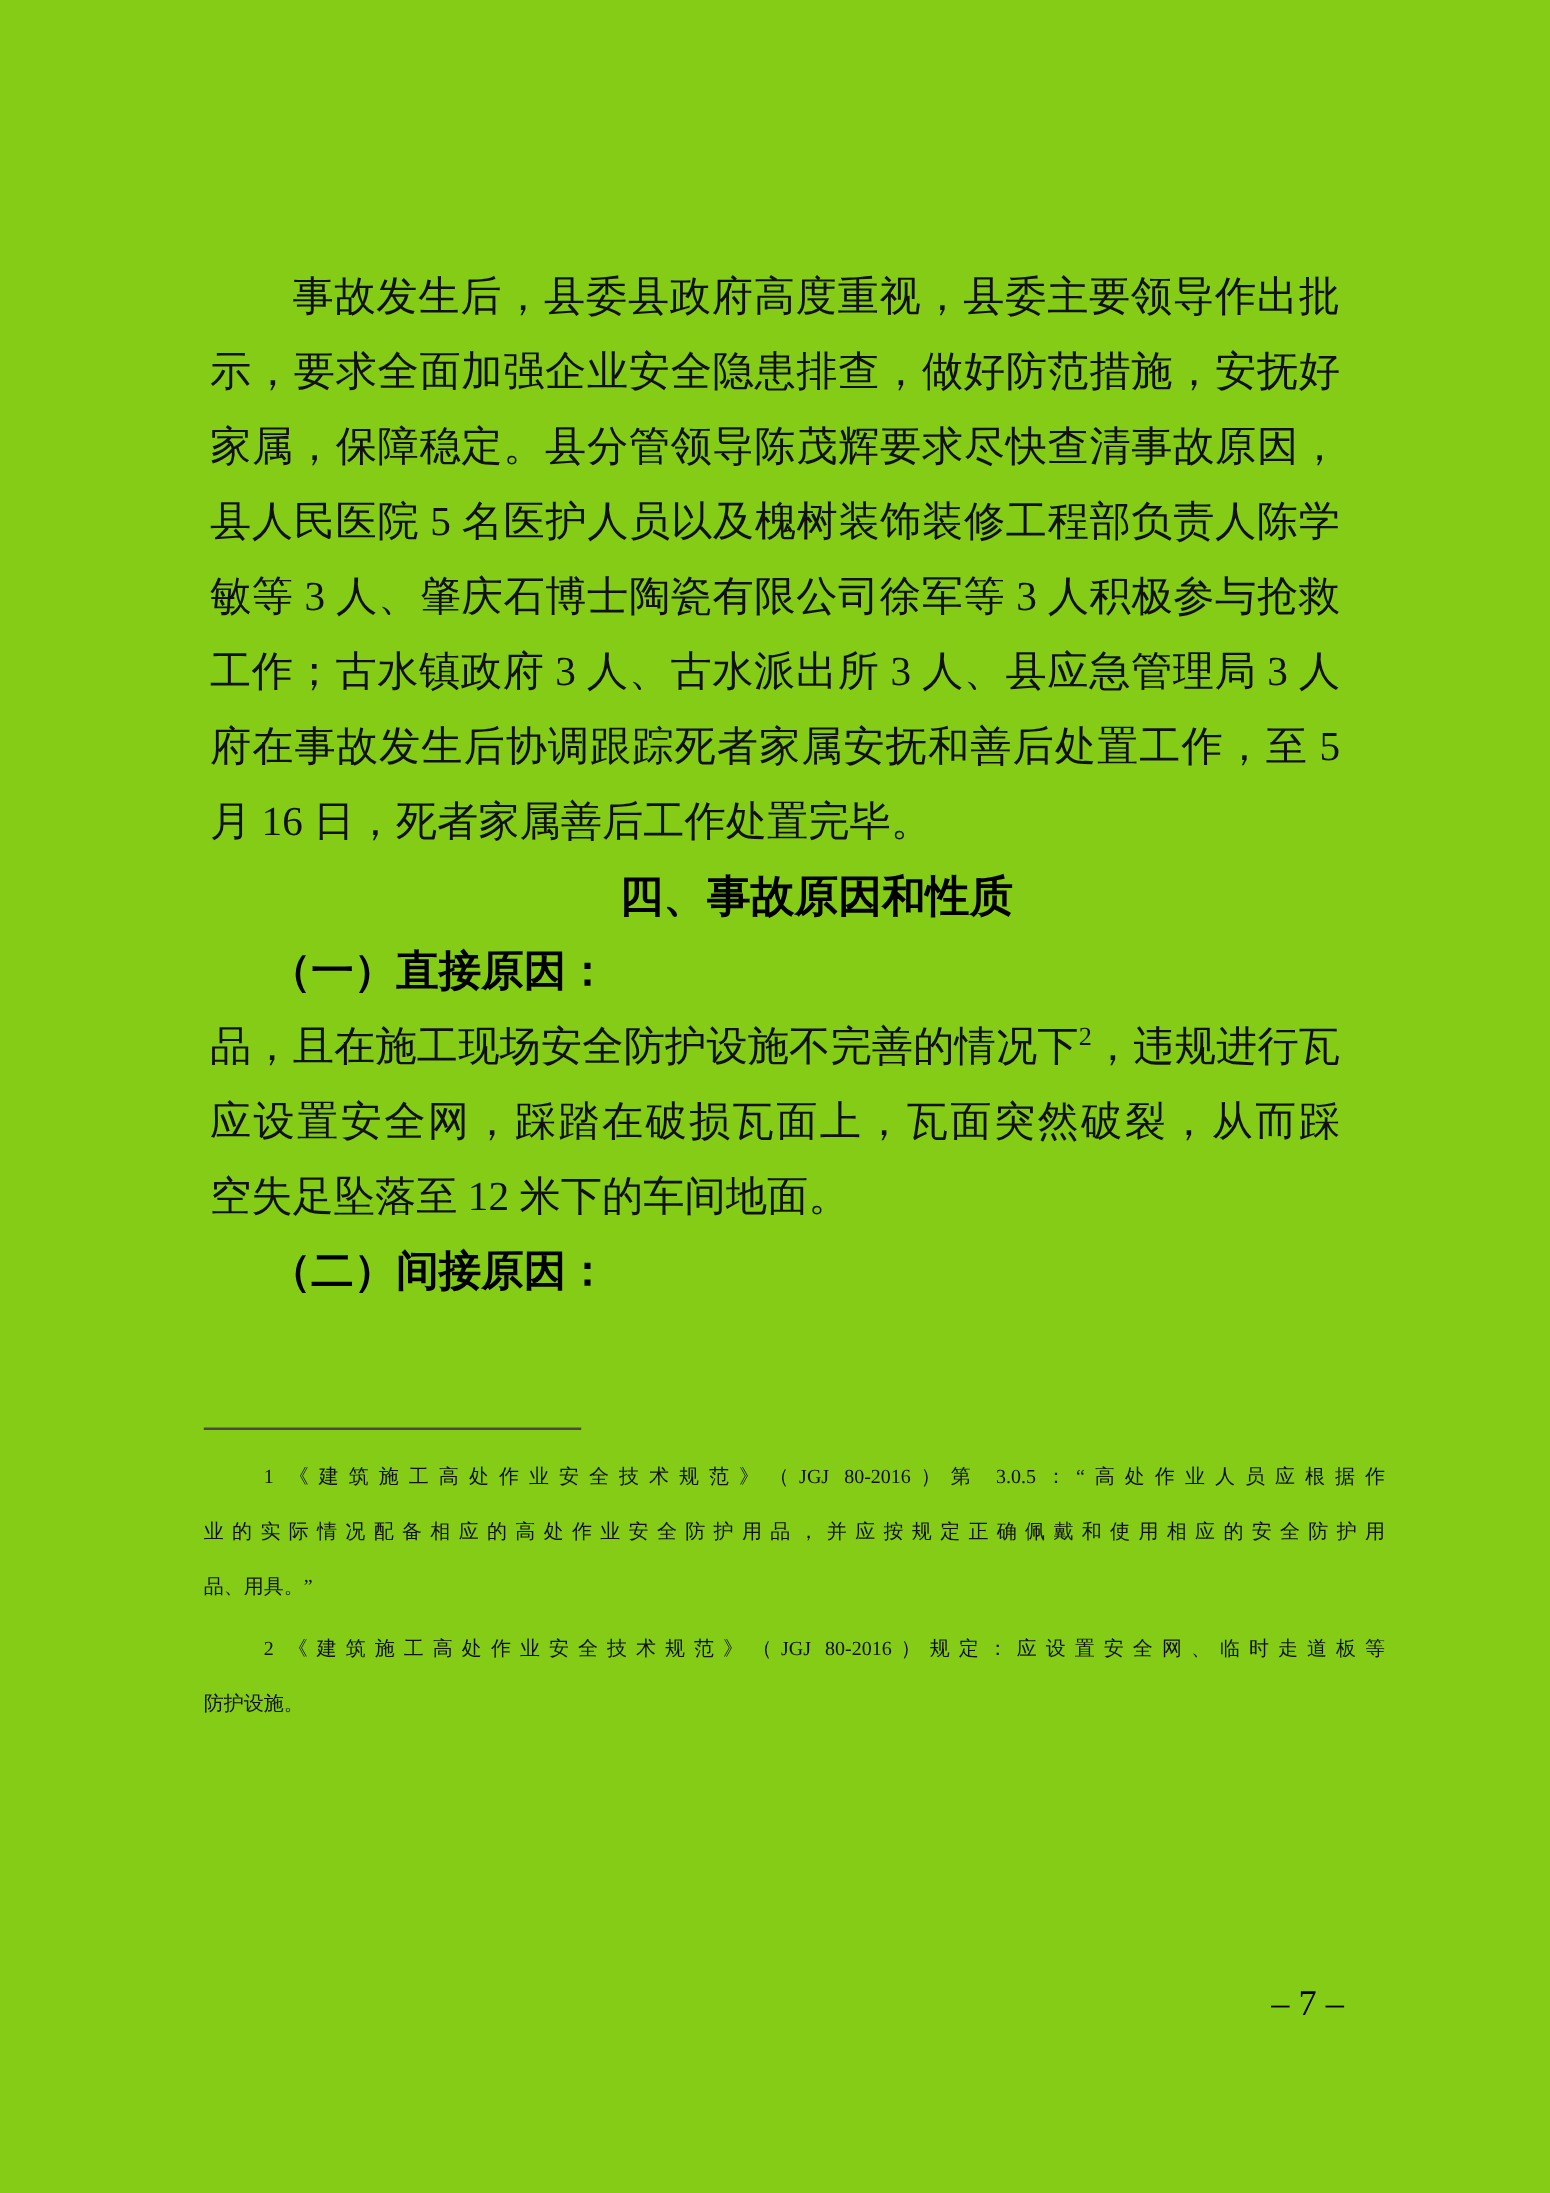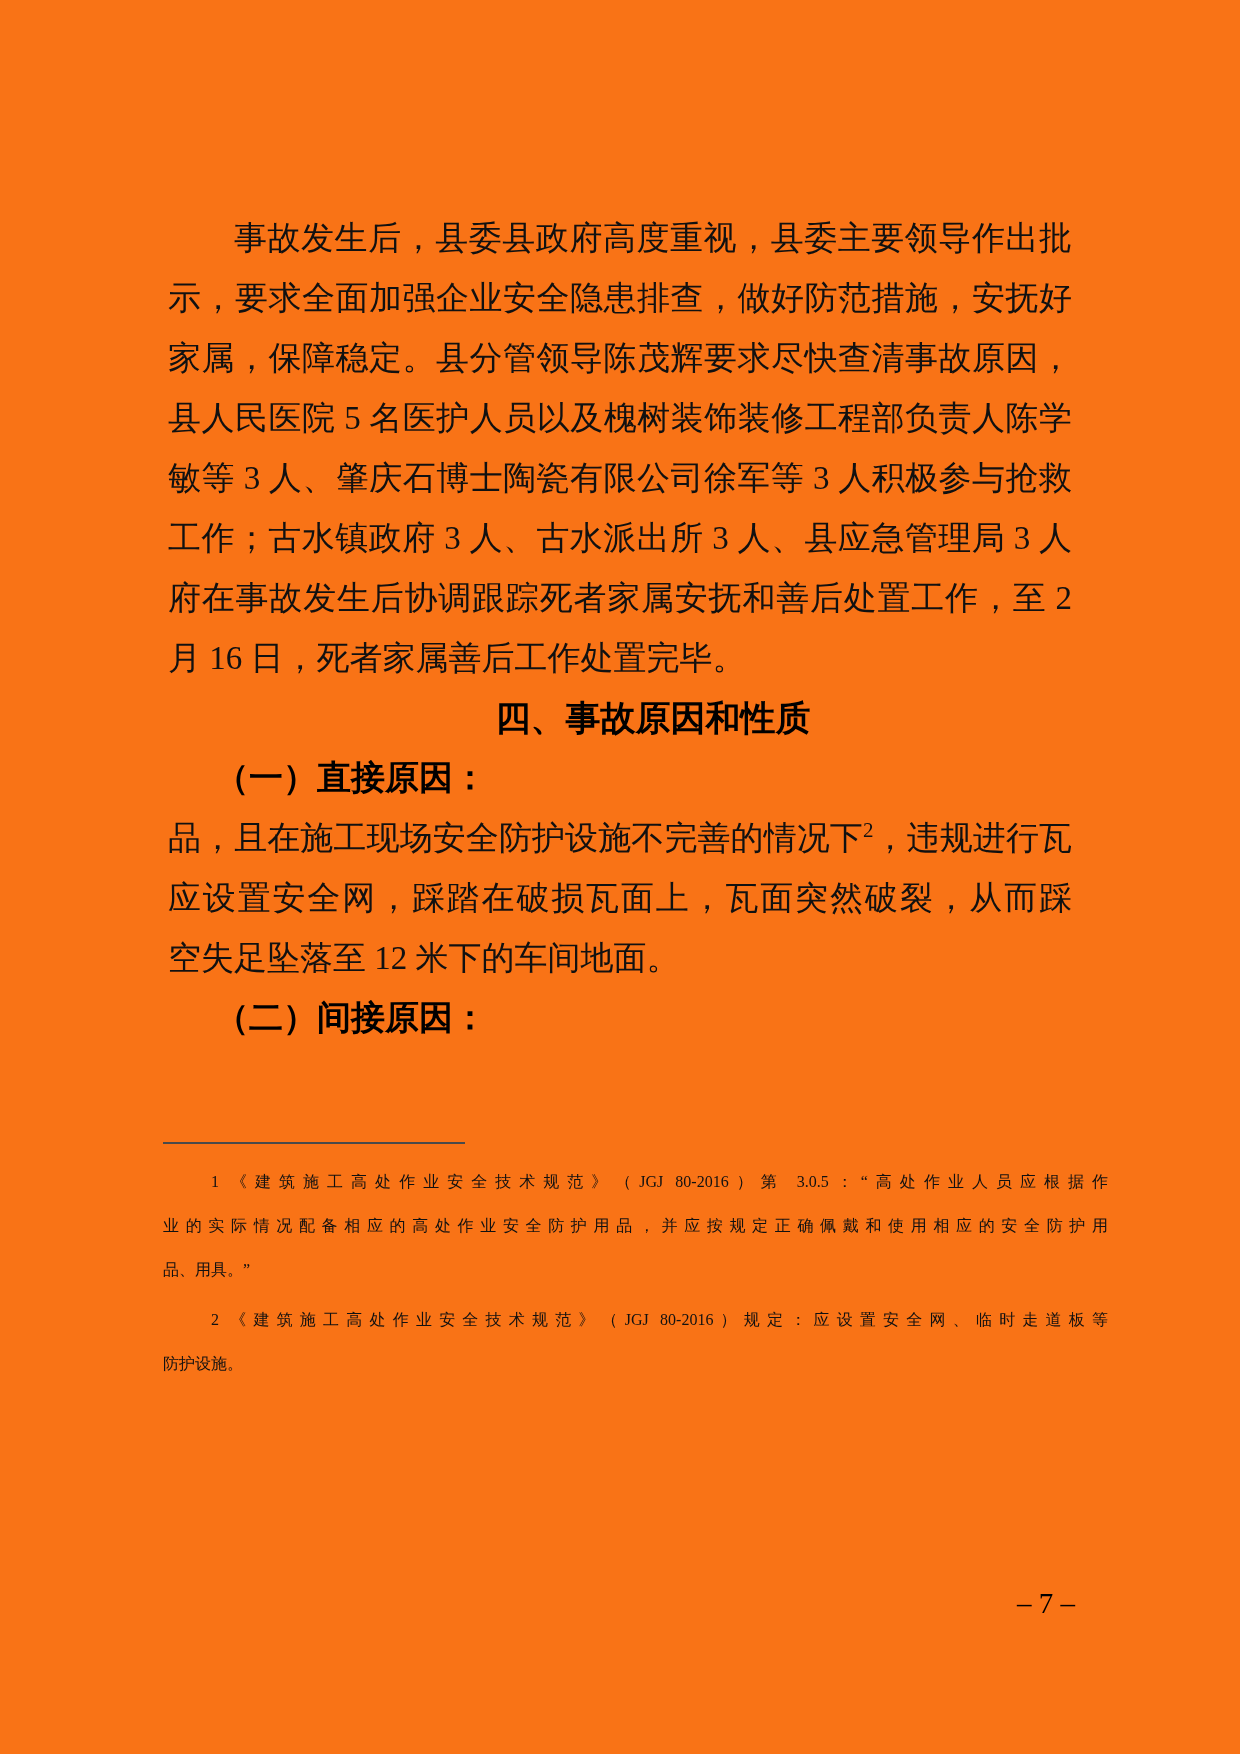--- a/index.html
+++ b/index.html
@@ -1,21 +1,21 @@
 <!DOCTYPE html>
 <html lang="zh"><head>
 <meta charset="utf-8">
 <style>
   html,body { margin:0; padding:0; background:#e8e8e8; }
   .page {
     position: relative;
     width: 1240px;
     height: 1754px;
     margin: 0 auto;
-    background: #f97316;
+    background: #84cc16;
     color: #111111;
     font-family: "Liberation Serif", "DejaVu Serif", serif;
     overflow: hidden;
   }
   .content {
     position: absolute;
     top: 0; left: 0; right: 0; bottom: 0;
     padding: 208px 168px 0 168px;
   }
   
@@ -99,21 +99,21 @@
 <div class="page">
   <div class="content">
 
     <div>
       <div class="line indent">事故发生后，县委县政府高度重视，县委主要领导作出批</div>
       <div class="line">示，要求全面加强企业安全隐患排查，做好防范措施，安抚好</div>
       <div class="line">家属，保障稳定。县分管领导陈茂辉要求尽快查清事故原因，</div>
       <div class="line">县人民医院 5 名医护人员以及槐树装饰装修工程部负责人陈学</div>
       <div class="line">敏等 3 人、肇庆石博士陶瓷有限公司徐军等 3 人积极参与抢救</div>
       <div class="line">工作；古水镇政府 3 人、古水派出所 3 人、县应急管理局 3 人</div>
-      <div class="line">府在事故发生后协调跟踪死者家属安抚和善后处置工作，至 2</div>
+      <div class="line">府在事故发生后协调跟踪死者家属安抚和善后处置工作，至 5</div>
       <div class="line last">月 16 日，死者家属善后工作处置完毕。</div>
     </div>
 
     <h2 class="sec">四、事故原因和性质</h2>
 
     <h3 class="sub">（一）直接原因：</h3>
 
     <div>
       <div class="line"><span>品，且在施工现场安全防护设施不完善的情况下</span><sup class="fnref">2</sup><span>，违规进行瓦</span></div>
       <div class="line">应设置安全网，踩踏在破损瓦面上，瓦面突然破裂，从而踩</div>

